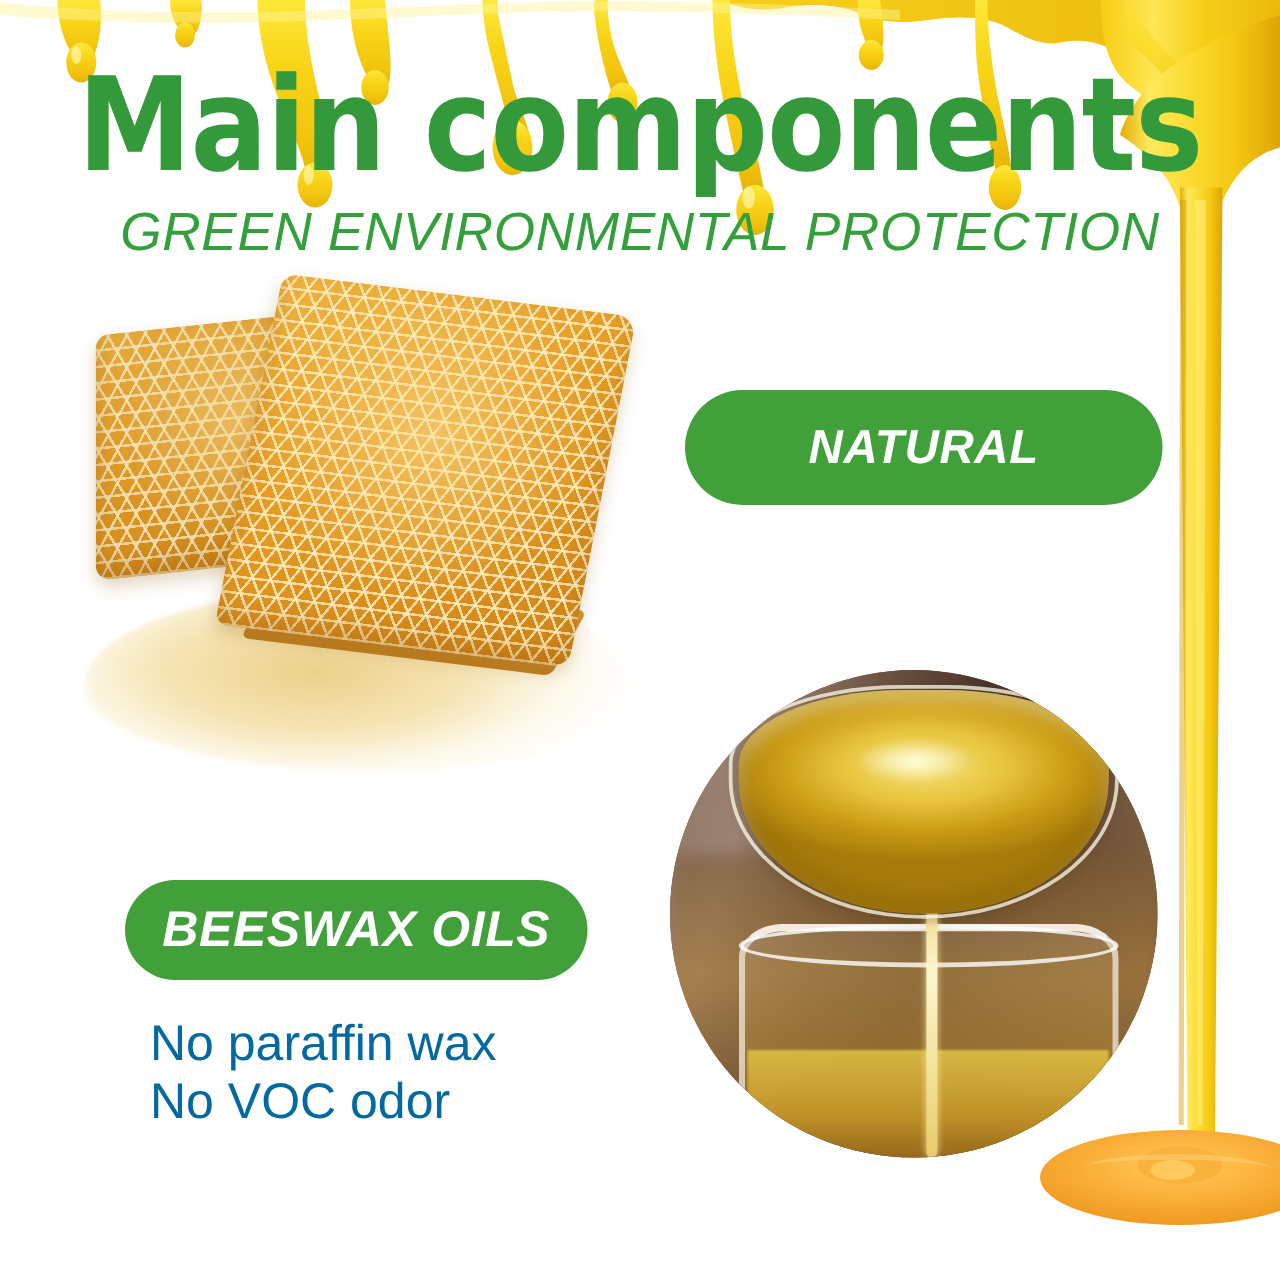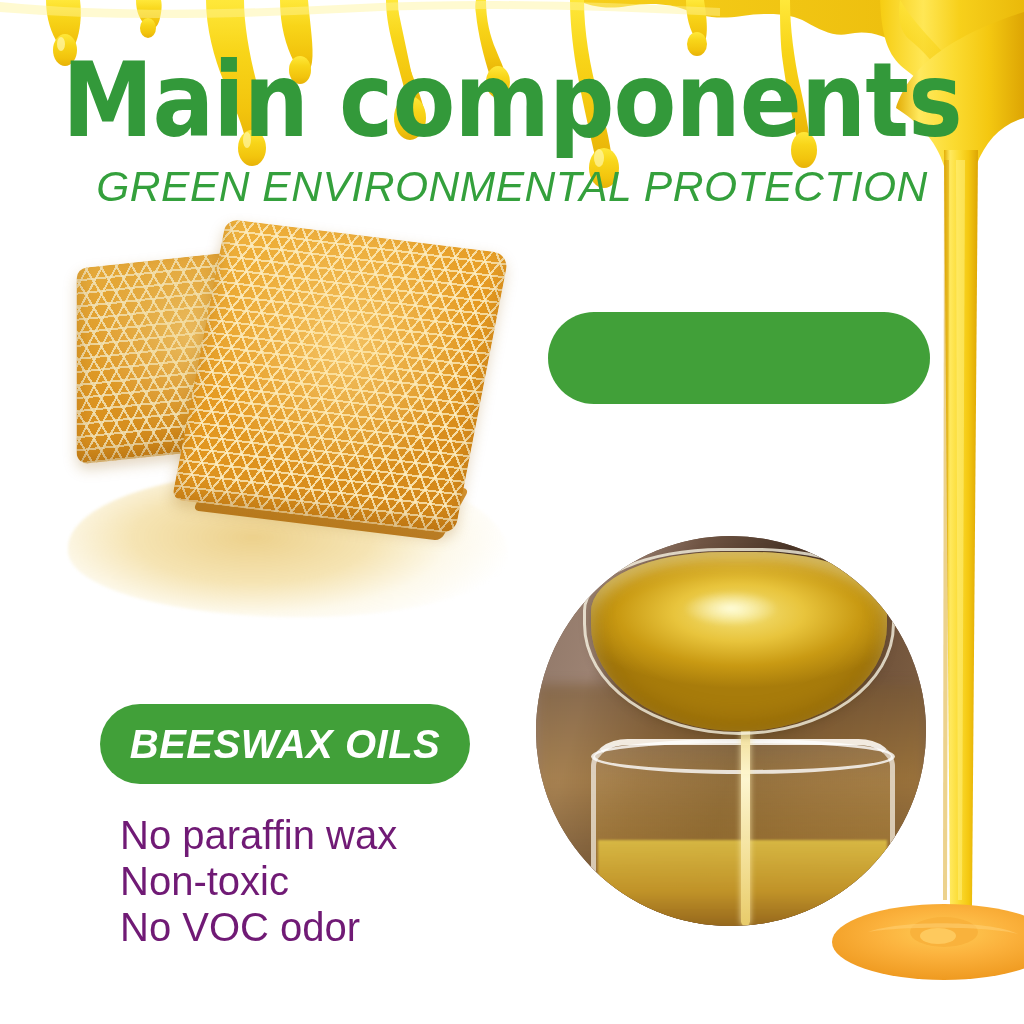--- a/index.html
+++ b/index.html
@@ -287,21 +287,21 @@
     font-size: 40px;
     letter-spacing: 0.5px;
   }
 
   
   .features {
     position: absolute;
     left: 120px;
     top: 812px;
     width: 460px;
-    color: #701a75;
+    color: #0369a1;
     font-family: "Liberation Sans", sans-serif;
     font-size: 40px;
     line-height: 46px;
     font-weight: normal;
   }
   .features div { white-space: nowrap; }
 </style>
 </head>
 <body>
 
@@ -451,25 +451,25 @@
     <div class="oil-strand"></div>
     <div class="spoon"></div>
     <div class="spoon-rim"></div>
     <div class="spoon-highlight"></div>
   </div>
 
   <div class="title">Main components</div>
   <div class="subtitle">GREEN ENVIRONMENTAL PROTECTION</div>
 
   <div class="pill pill-beeswax">
+    <span>NATURAL</span>
   </div>
 
   <div class="pill pill-oils">
     <span>BEESWAX OILS</span>
   </div>
 
   <div class="features">
     <div>No paraffin wax</div>
-    <div>Non-toxic</div>
     <div>No VOC odor</div>
   </div>
 
 </div>
 
 </body></html>

